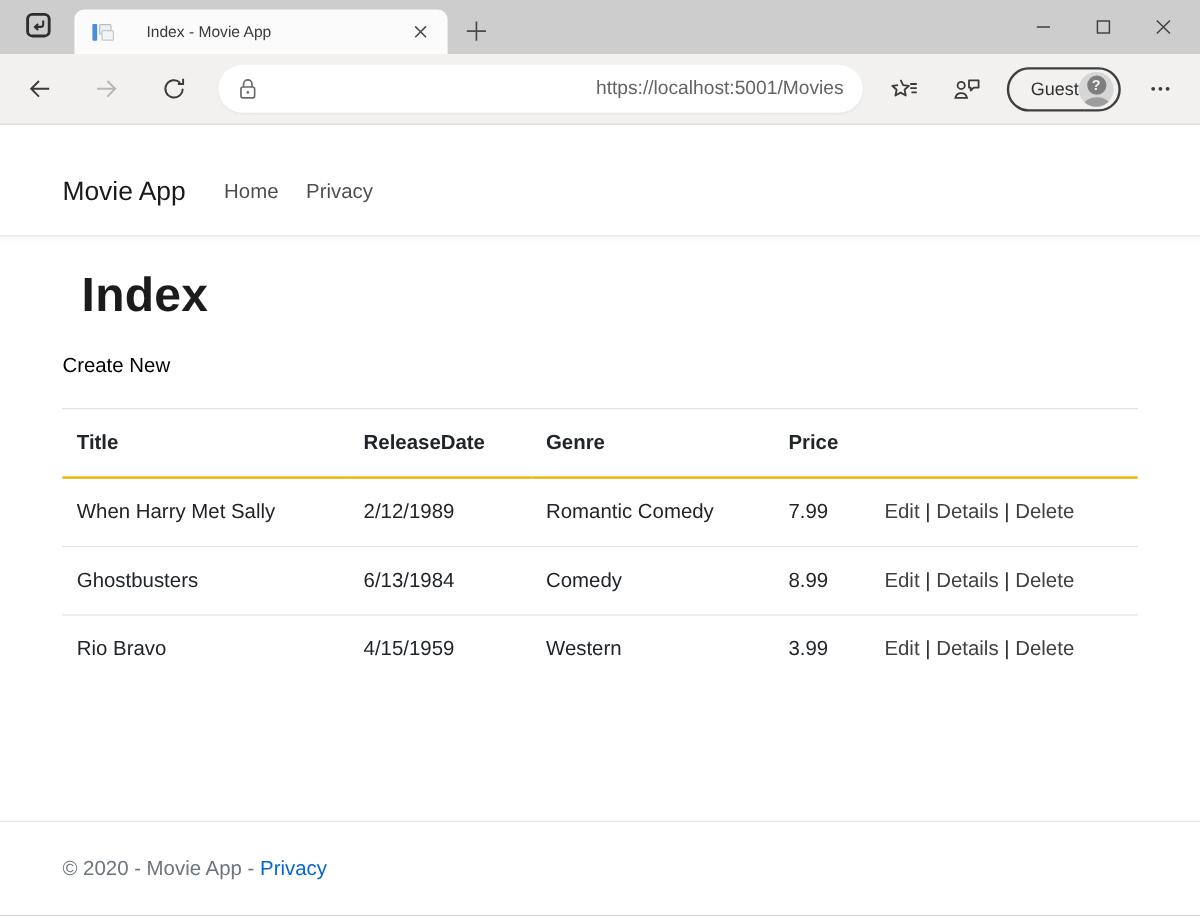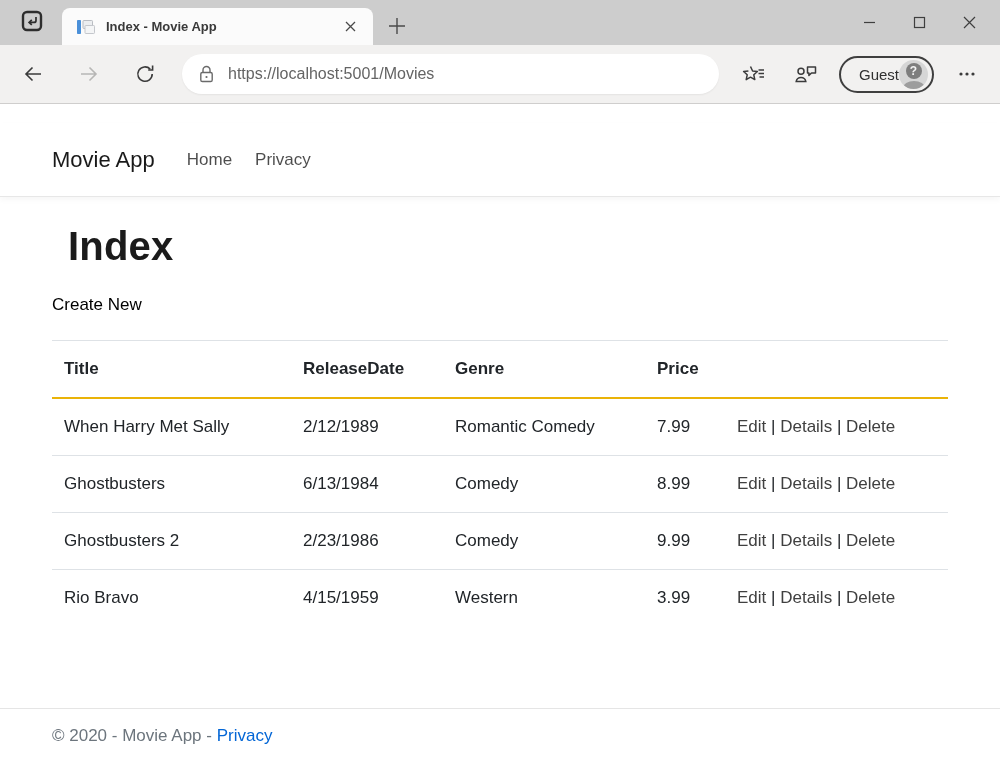--- a/index.html
+++ b/index.html
@@ -44,25 +44,24 @@
     background: #fbfbfb;
     border-radius: 8px 8px 0 0;
     display: flex;
     align-items: center;
     padding: 0 12px 0 14px;
   }
   .tab-favicon { flex-shrink: 0; display: flex; }
   .tab-title {
     font-size: 13px;
     color: #3a3a3a;
-    margin-left: 10px;
+    margin-left: 26px;
     flex: 1;
     white-space: nowrap;
     overflow: hidden;
-    font-weight: bold;
   }
   .tab-close {
     width: 22px; height: 22px;
     display: flex; align-items: center; justify-content: center;
     border-radius: 4px;
     cursor: pointer;
     flex-shrink: 0;
   }
   .new-tab-btn {
     width: 26px; height: 26px;
@@ -106,20 +105,21 @@
     height: 40px;
     background: #fff;
     border-radius: 20px;
     display: flex;
     align-items: center;
     padding: 0 16px;
     margin: 0 16px 0 18px;
     box-shadow: 0 1px 2px rgba(0,0,0,0.06);
     cursor: text;
     min-width: 0;
+    justify-content: space-between;
   }
   .url-text {
     font-size: 16px;
     color: #646464;
     margin-left: 13px;
     white-space: nowrap;
     overflow: hidden;
   }
   .toolbar-right { display: flex; align-items: center; flex-shrink: 0; }
   .toolbar-right .icon-btn { margin-left: 14px; }
@@ -232,21 +232,21 @@
   table.movies tbody tr:first-child td { border-top: none; margin-top: 11px; }
   .col-title { width: 239px; }
   .col-date { width: 152px; }
   .col-genre { width: 202px; }
   .col-price { width: 80px; }
   .action-link { color: #404040; text-decoration: none; }
   .action-sep { color: #212529; }
   .site-footer {
     margin-top: auto;
     border-top: 1px solid #e5e5e5;
-    padding: 17px 52px;
+    padding: 29px 52px;
     font-size: 17px;
     color: #6c757d;
     white-space: nowrap;
   }
   .footer-link { color: #0366d6; text-decoration: none; }
 </style>
 </head>
 <body>
 
 <div class="browser-window">
@@ -407,33 +407,20 @@
             <td>8.99</td>
             <td>
               <a href="#" class="action-link">Edit</a>
               <span class="action-sep">|</span>
               <a href="#" class="action-link">Details</a>
               <span class="action-sep">|</span>
               <a href="#" class="action-link">Delete</a>
             </td>
           </tr>
 
-          <tr>
-            <td>Ghostbusters 2</td>
-            <td>2/23/1986</td>
-            <td>Comedy</td>
-            <td>9.99</td>
-            <td>
-              <a href="#" class="action-link">Edit</a>
-              <span class="action-sep">|</span>
-              <a href="#" class="action-link">Details</a>
-              <span class="action-sep">|</span>
-              <a href="#" class="action-link">Delete</a>
-            </td>
-          </tr>
 
           <tr>
             <td>Rio Bravo</td>
             <td>4/15/1959</td>
             <td>Western</td>
             <td>3.99</td>
             <td>
               <a href="#" class="action-link">Edit</a>
               <span class="action-sep">|</span>
               <a href="#" class="action-link">Details</a>

